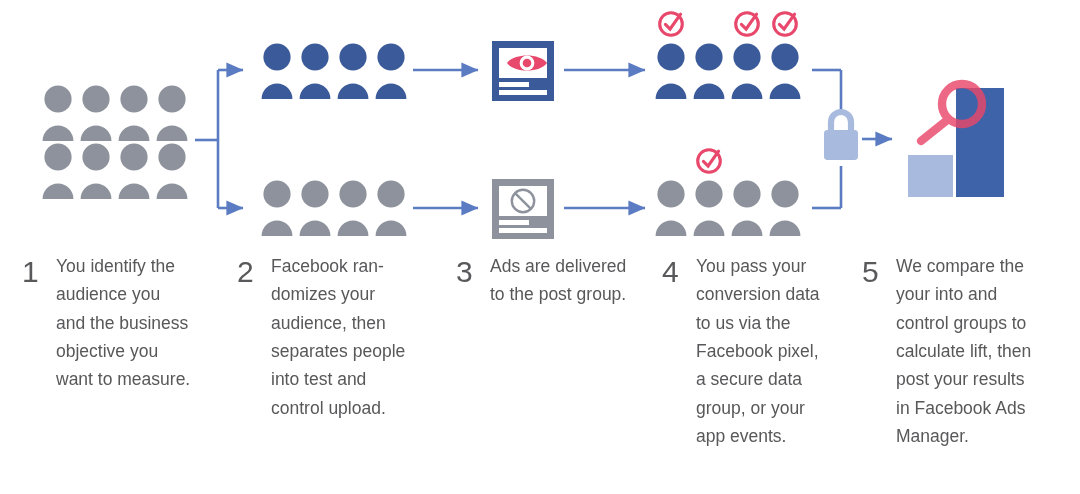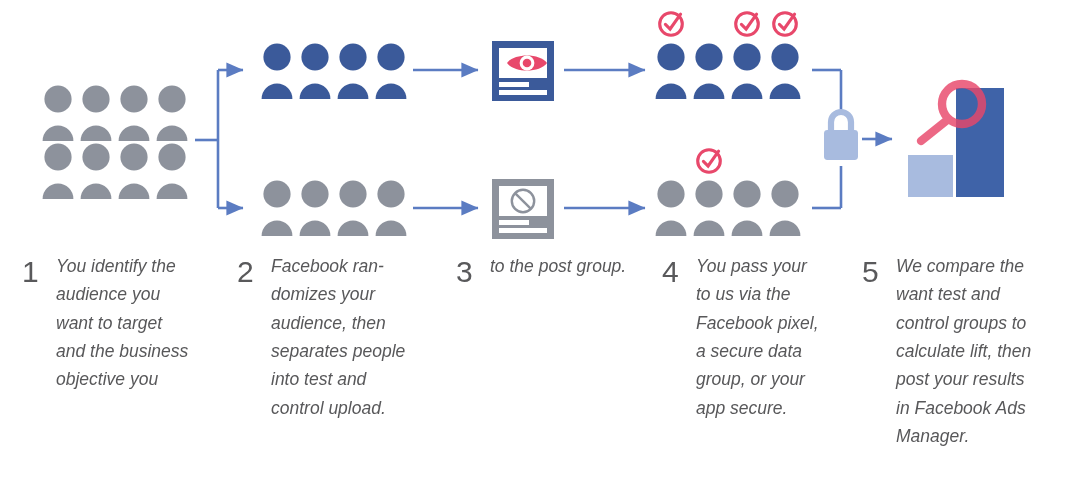--- a/index.html
+++ b/index.html
@@ -35,21 +35,20 @@
     flex:0 0 34px;
     text-align:left;
     padding-top:5px;
     font-family:"Liberation Sans","DejaVu Sans",sans-serif;
   }
   .step-text{
     font-size:17.5px;
     line-height:1.62;
     color:#58585a;
     width:152px;
-    font-style:italic;
   }
   .step-text span{display:block;white-space:pre;}
 
   .s1{width:215px;margin-left:22px;}
   .s2{width:219px;}
   .s3{width:206px;}
   .s4{width:200px;}
   .s5{width:200px;}
 </style>
 </head>
@@ -255,62 +254,64 @@
     </svg>
   </div>
 
   <div id="steps">
 
     <div class="step s1">
       <div class="step-num">1</div>
       <div class="step-text">
         <span>You identify the</span>
         <span>audience you</span>
-        <span>want to target</span>
         <span>and the business</span>
         <span>objective you</span>
+        <span>want to measure.</span>
       </div>
     </div>
 
     <div class="step s2">
       <div class="step-num">2</div>
       <div class="step-text">
         <span>Facebook ran-</span>
         <span>domizes your</span>
         <span>audience, then</span>
         <span>separates people</span>
         <span>into test and</span>
         <span>control upload.</span>
       </div>
     </div>
 
     <div class="step s3">
       <div class="step-num">3</div>
       <div class="step-text">
+        <span>Ads are delivered</span>
         <span>to the post group.</span>
       </div>
     </div>
 
     <div class="step s4">
       <div class="step-num">4</div>
       <div class="step-text">
         <span>You pass your</span>
+        <span>conversion data</span>
         <span>to us via the</span>
         <span>Facebook pixel,</span>
         <span>a secure data</span>
         <span>group, or your</span>
-        <span>app secure.</span>
+        <span>app events.</span>
       </div>
     </div>
 
     <div class="step s5">
       <div class="step-num">5</div>
       <div class="step-text">
         <span>We compare the</span>
-        <span>want test and</span>
+        <span>your into and</span>
         <span>control groups to</span>
         <span>calculate lift, then</span>
         <span>post your results</span>
         <span>in Facebook Ads</span>
         <span>Manager.</span>
       </div>
     </div>
 
   </div>
 </div>

